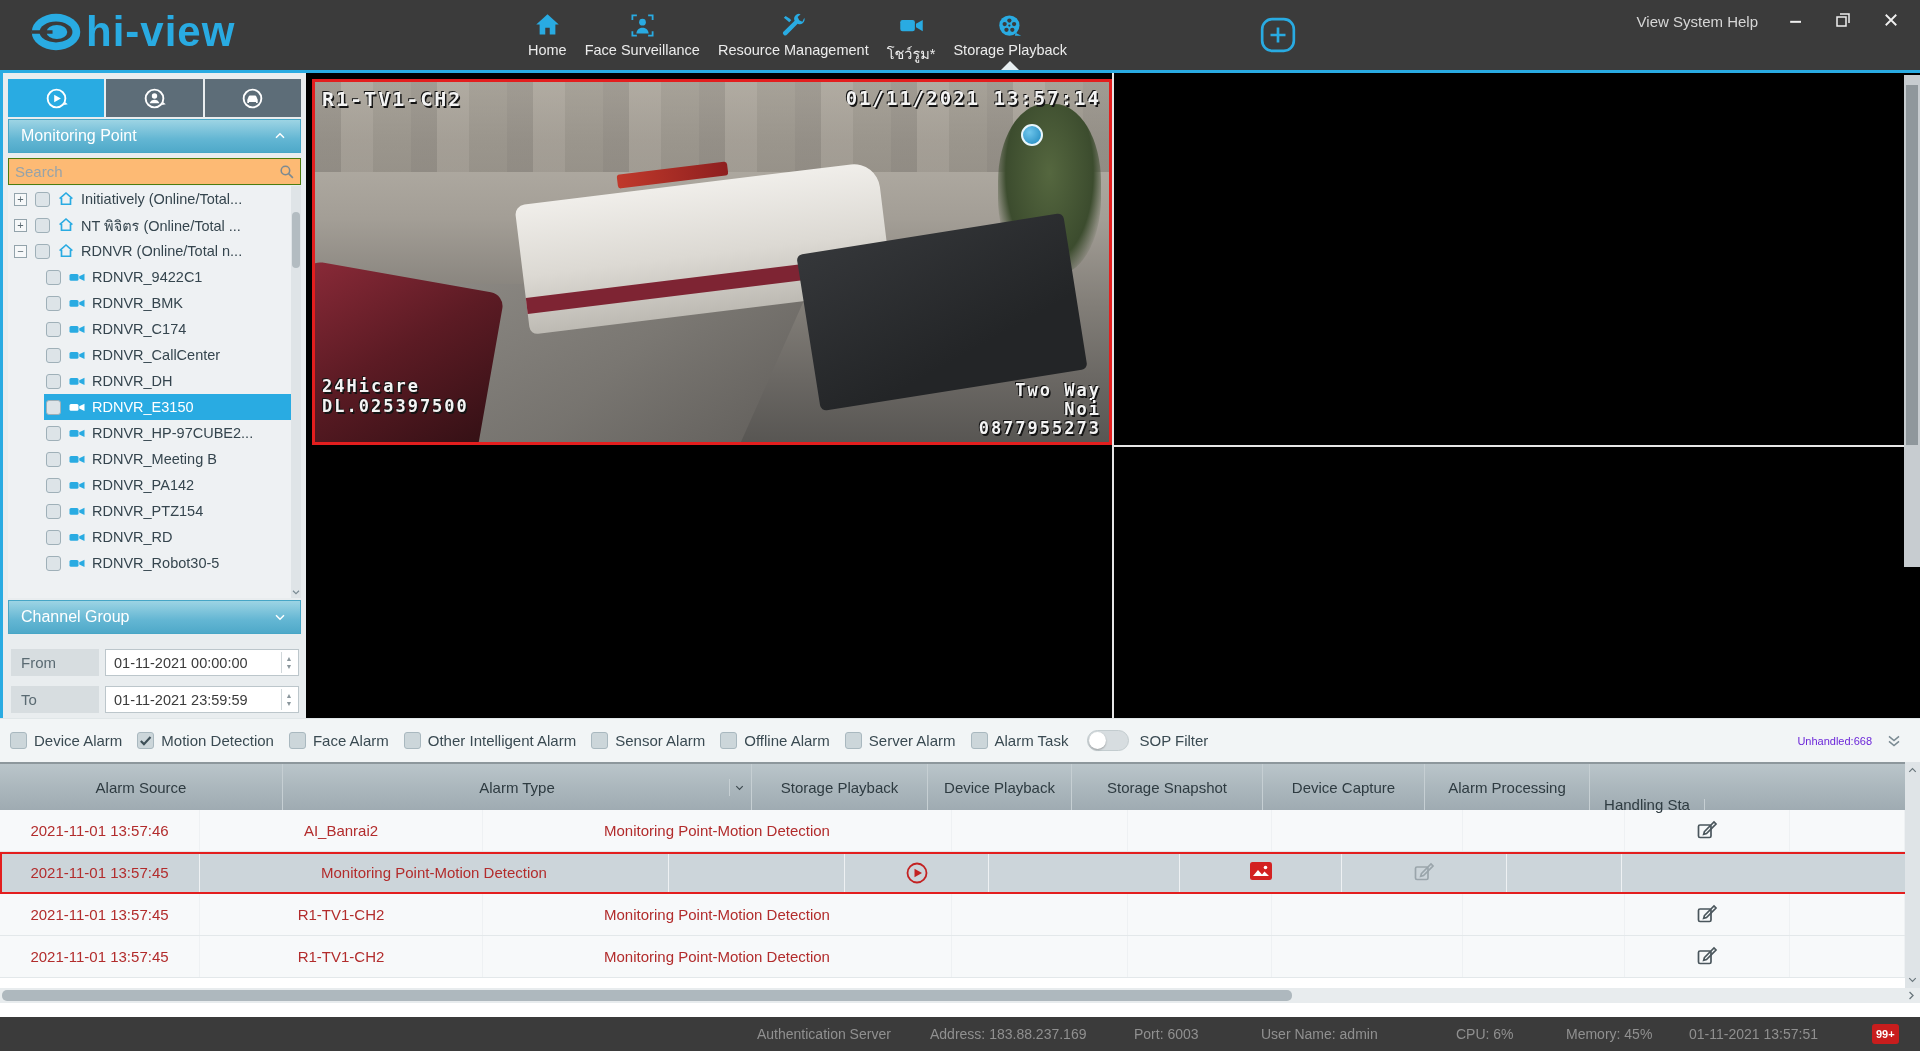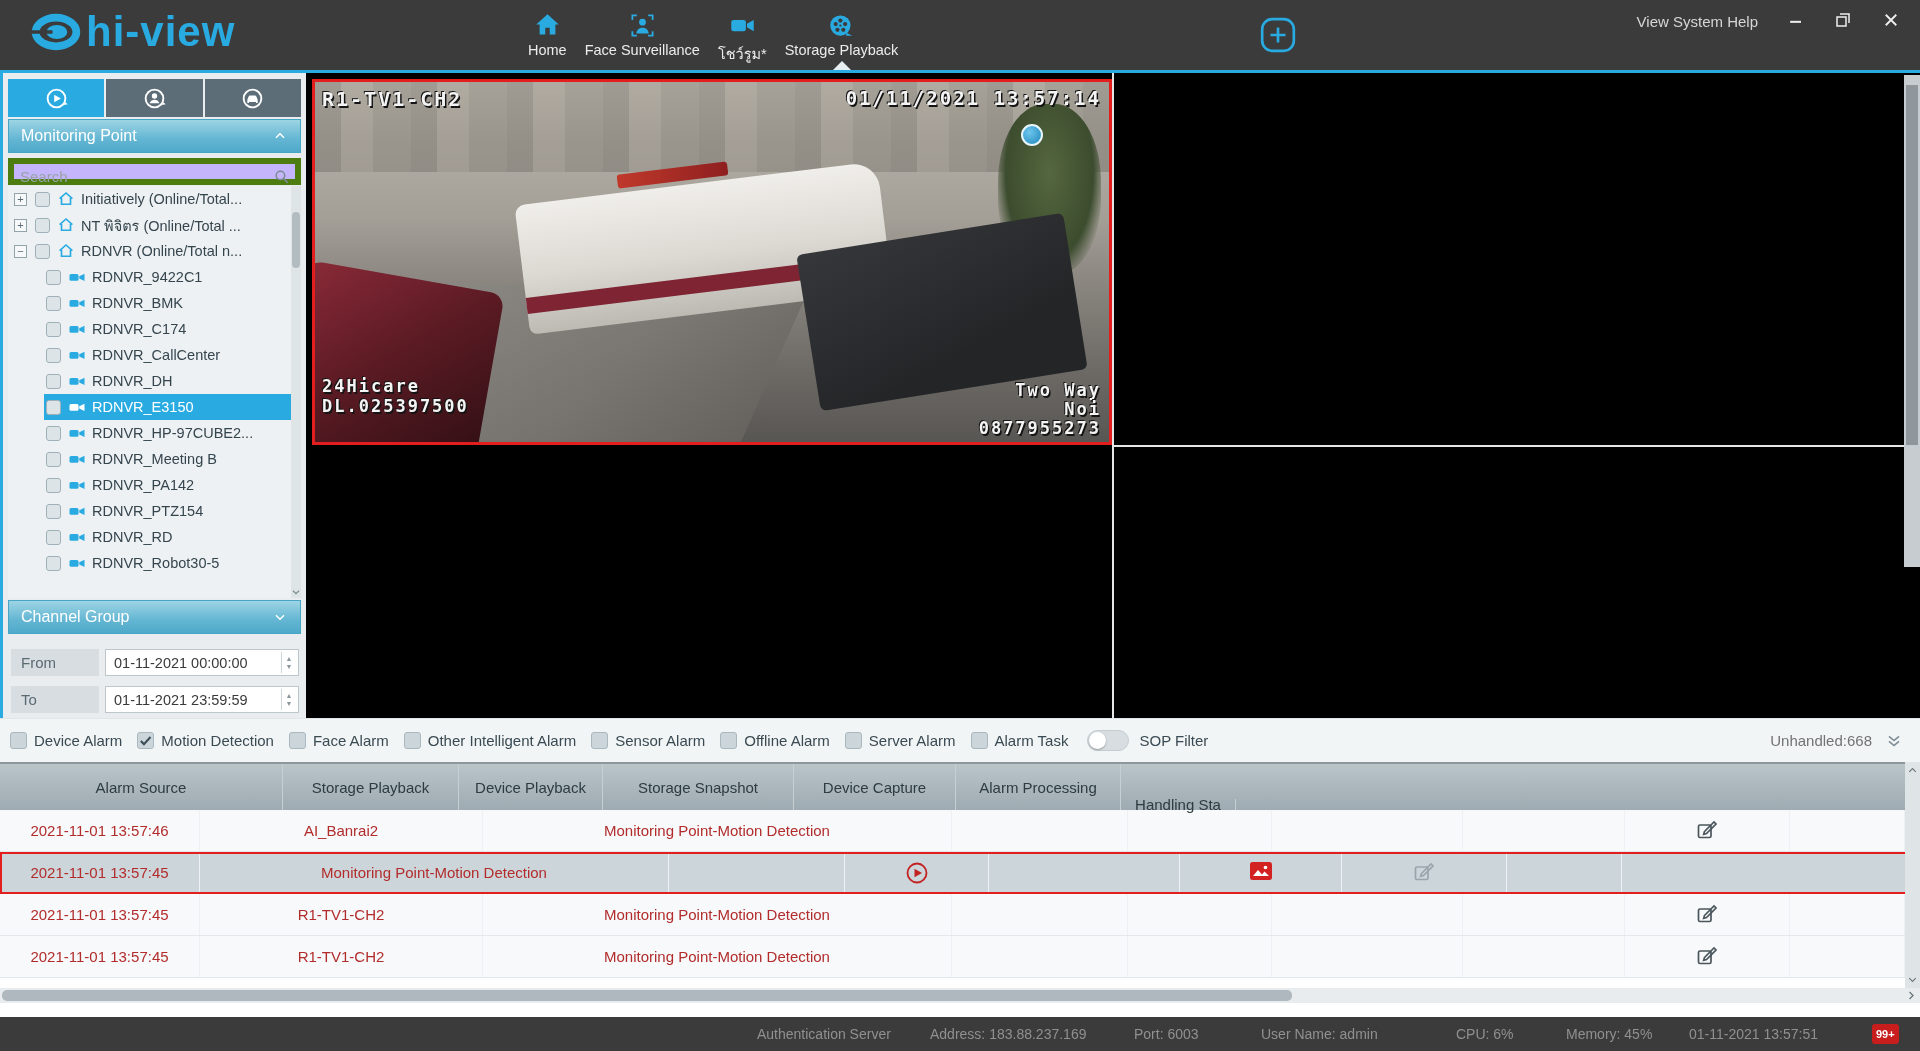--- a/index.html
+++ b/index.html
@@ -26,21 +26,21 @@
   
   .sidebar{position:absolute;left:0;top:73px;width:306px;height:645px;background:#e9edef;border-left:3px solid var(--accent,#29abe2)}
   .side-tabs{position:absolute;left:5px;top:6px;width:293px;height:38px;display:flex;gap:2px}
   .side-tab{flex:1;display:flex;align-items:center;justify-content:center;background:#5d6d78;color:#fff;cursor:pointer}
   .side-tab.active{background:var(--accent,#29abe2)}
   .panel-head{position:absolute;left:5px;width:293px;height:34px;color:#fff;font-size:16px;
     display:flex;align-items:center;padding:0 12px;border:1px solid #47a6c6;
     background:linear-gradient(180deg,#9dd4e4 0%,#63b6d3 60%,#4fa9c9 100%);cursor:pointer}
   .panel-head .chev{margin-left:auto;width:16px;height:16px}
   .panel-head.mp{top:46px}.panel-head.cg{top:527px}
-  .search-box{position:absolute;left:5px;top:85px;width:293px;height:27px;background:#c4b5fd;border:6px solid #4d7c0f}
+  .search-box{position:absolute;left:5px;top:85px;width:293px;height:27px;background:#fdba74;border:1px solid #4d7c0f}
   .search-input{position:absolute;left:6px;top:0;width:255px;height:25px;border:none;outline:none;font-size:15px;color:#444;background:transparent;font-family:"Liberation Sans",sans-serif}
   .search-input::placeholder{color:#97a3a9}
   .search-ic{position:absolute;right:5px;top:4px;width:17px;height:17px;color:#7c8a92;cursor:pointer}
   .tree{position:absolute;left:5px;top:113px;width:293px;height:412px;background:#eef1f3;overflow:hidden;font-size:14.5px;color:#35454e}
   .tree-row{height:26px;display:flex;align-items:center;padding-left:6px;cursor:pointer}
   .tree-row.child{padding-left:36px}
   .expander{width:13px;height:13px;border:1px solid #93a3ab;background:#f6f8f9;font-size:11px;line-height:10px;text-align:center;margin-right:6px;color:#5c6b73;flex:none;cursor:pointer}
   .row-body{display:flex;align-items:center;flex:1;height:100%;padding-left:2px;min-width:0}
   .cb{width:15px;height:15px;border:1px solid #9fb0b8;border-radius:3px;background:#dde4e8;margin-right:7px;flex:none;position:relative;cursor:pointer}
   .tree-ic{width:18px;height:18px;color:var(--accent,#29abe2);margin-right:6px;flex:none}
@@ -85,21 +85,21 @@
 
   
   .filterbar{position:absolute;left:0;top:718px;width:1920px;height:44px;background:#f2f5f6;border-top:1px solid #e0e6e8;display:flex;align-items:center;padding:0 10px}
   .filter-list{display:flex;align-items:center}
   .filter-item{display:flex;align-items:center;margin-right:15px;font-size:15px;color:#3a4a52;cursor:pointer}
   .cb.big{width:17px;height:17px;background:#ccd6da;border:1px solid #a9b8bf;margin-right:7px}
   .cb.big svg{position:absolute;left:0;top:0;width:15px;height:15px;color:#3d4f57}
   .toggle{position:relative;width:42px;height:21px;border-radius:11px;background:#d7dde0;border:1px solid #c3cccf;margin:0 10px 0 4px;flex:none;cursor:pointer}
   .knob{position:absolute;left:1px;top:1px;width:17px;height:17px;border-radius:50%;background:#fff;box-shadow:0 1px 2px rgba(0,0,0,.3)}
   .sop-label{font-size:15px;color:#3a4a52}
-  .unhandled{margin-left:auto;font-size:15px;color:#737373}
+  .unhandled{margin-left:auto;font-size:11px;color:#6d28d9}
   .dbl-chev{width:20px;height:20px;color:#7a8a92;margin:0 6px 0 12px;cursor:pointer}
 
   
   .tablewrap{position:absolute;left:0;top:762px;width:1920px}
   .thead{display:flex;height:48px;background:linear-gradient(180deg,#bac5ca 0%,#aab6bc 55%,#9fabb2 100%);border-top:2px solid #8d979c}
   .th{display:flex;align-items:center;justify-content:center;font-size:15px;color:#2e3b41;border-right:1px solid #c6cfd3;position:relative}
   .sort-chev{position:absolute;right:5px;top:15px;width:17px;height:17px;color:#3e4a50;border-left:1px solid #c6cfd3;padding-left:3px;cursor:pointer}
   .trow{display:flex;height:42px;background:#f7f9fa;border-bottom:1px solid #e3e8ea;cursor:pointer}
   .trow.highlighted{background:#ccd5da;outline:2px solid var(--alert,#e31e1e);outline-offset:-2px}
   .td{display:flex;align-items:center;justify-content:center;font-size:15px;color:var(--rowtext,#b22c2c);border-right:1px solid #eef1f3;overflow:hidden;white-space:nowrap}
@@ -148,20 +148,29 @@
         </div>
         <div class="nav-item">
           <span class="icon">
             <svg width="27" height="27" viewBox="0 0 24 24" fill="none" stroke="currentColor" stroke-width="1.6">
               <path d="M3 7V3h4M17 3h4v4M21 17v4h-4M7 21H3v-4"></path>
               <circle cx="12" cy="9" r="3" fill="currentColor" stroke="none"></circle>
               <path d="M6.5 19c.5-3.5 3-5 5.5-5s5 1.5 5.5 5z" fill="currentColor" stroke="none"></path>
             </svg>
           </span>
           <div class="nav-label">Face Surveillance</div>
+        </div>
+        <div class="nav-item">
+          <span class="icon">
+            <svg width="27" height="27" viewBox="0 0 24 24" fill="currentColor">
+              <path d="M21.6 5.2a4.3 4.3 0 0 1-5.9 5.3L6.3 20a2 2 0 1 1-2.8-2.8l9.5-9.4a4.3 4.3 0 0 1 5.3-5.9L15.7 4.5l1.4 2.8 2.8 1.4z"></path>
+              <path d="M3.4 5.1 5 3.5l3.8 2.6 1.2 1.2-1.8 1.8-1.2-1.2z"></path>
+            </svg>
+          </span>
+          <div class="nav-label">Resource Management</div>
         </div>
         <div class="nav-item">
           <span class="icon">
             <svg width="27" height="27" viewBox="0 0 24 24" fill="currentColor">
               <rect x="2" y="7" width="13" height="10" rx="2"></rect>
               <path d="M16 10.5 22 7v10l-6-3.5z"></path>
             </svg>
           </span>
           <div class="nav-label">โชว์รูม*</div>
         </div>
@@ -561,20 +570,28 @@
           <path d="M6 6.5l6 5 6-5M6 12.5l6 5 6-5"></path>
         </svg>
       </span>
   </div>
 
   <div class="tablewrap">
     <div class="thead">
         <div class="th" style="width: 283px; flex: 0 0 auto;">
           <span>Alarm Source</span>
         </div>
+        <div class="th" style="width: 469px; flex: 0 0 auto;">
+          <span>Alarm Type</span>
+          <span class="icon sort-chev">
+            <svg width="100%" height="100%" viewBox="0 0 24 24" fill="none" stroke="currentColor" stroke-width="2.2">
+              <path d="M6 9.5l6 6 6-6"></path>
+            </svg>
+          </span>
+        </div>
         <div class="th" style="width: 176px; flex: 0 0 auto;">
           <span>Storage Playback</span>
         </div>
         <div class="th" style="width: 144px; flex: 0 0 auto;">
           <span>Device Playback</span>
         </div>
         <div class="th" style="width: 191px; flex: 0 0 auto;">
           <span>Storage Snapshot</span>
         </div>
         <div class="th" style="width: 162px; flex: 0 0 auto;">

